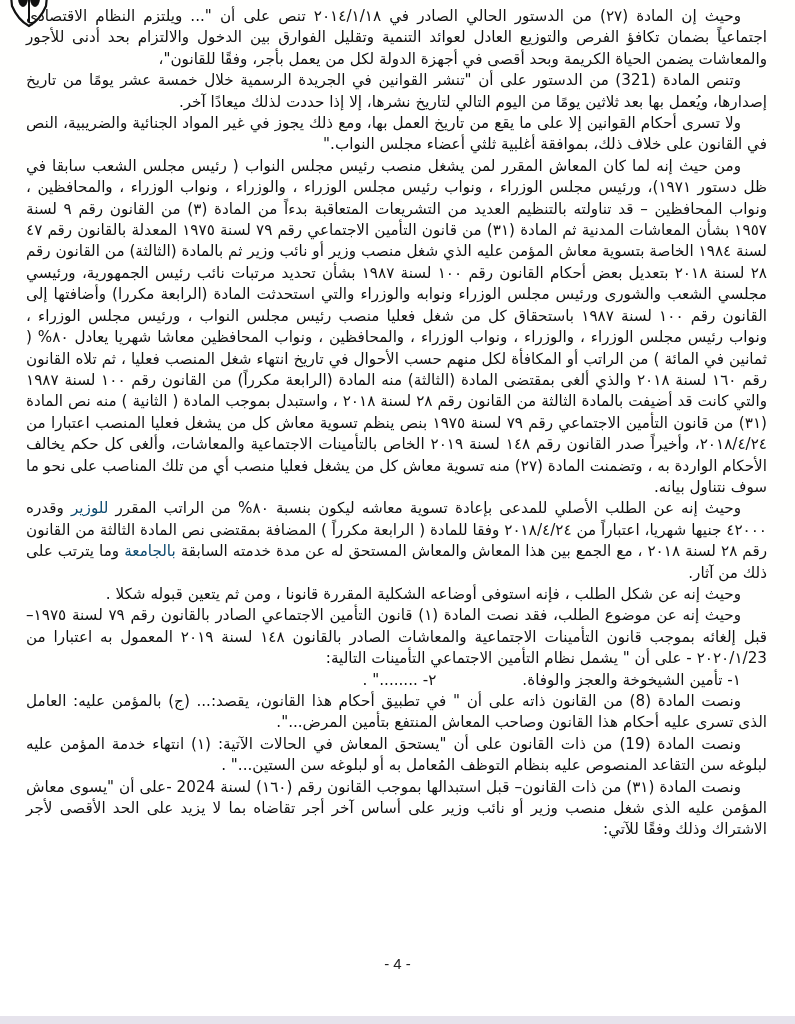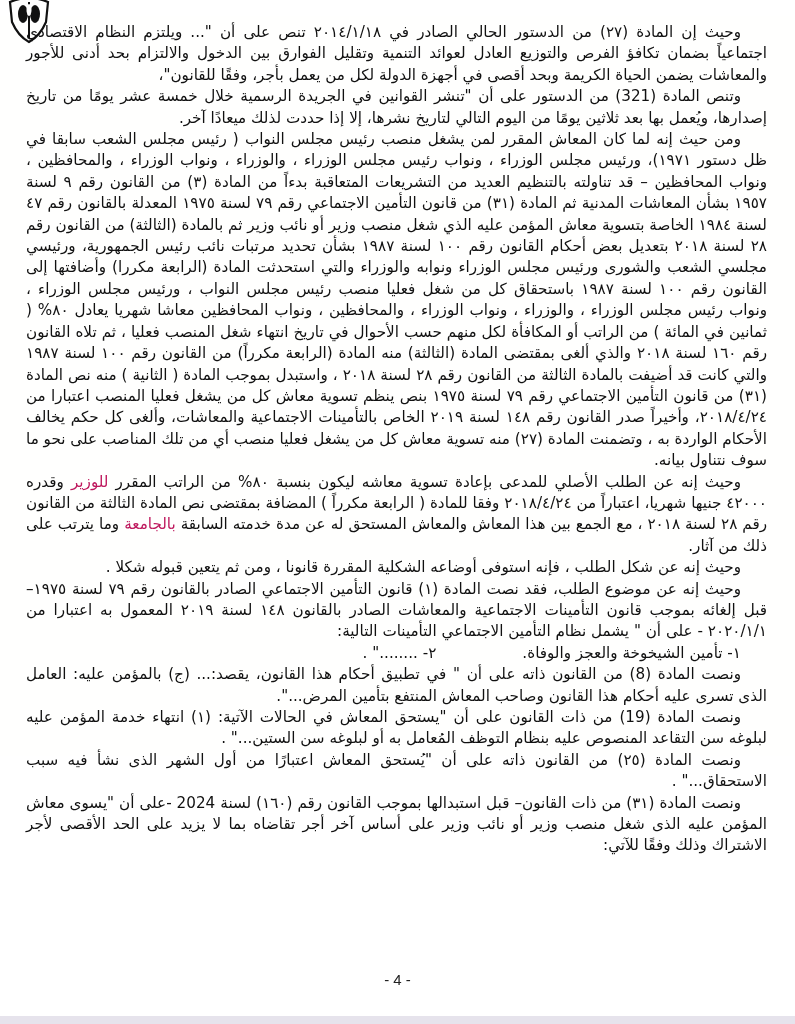--- a/index.html
+++ b/index.html
@@ -4,33 +4,33 @@
   <style>
     html, body { margin: 0; padding: 0; }
     body {
       width: 795px; height: 1024px; overflow: hidden;
       background: #ffffff;
       font-family: "DejaVu Sans", "Liberation Sans", sans-serif;
       color: #111;
       position: relative;
     }
     .page {
-      position: absolute; left: 0; top: 16px; width: 795px; height: 740px;
+      position: absolute; left: 0; top: 0; width: 795px; height: 740px;
       background: #fffffe;
     }
     .logo {
       position: absolute; left: 6px; top: -18px; width: 46px; height: 46px;
     }
     .content {
       position: absolute; left: 26px; right: 28px; top: 6px;
       direction: rtl; text-align: justify;
       font-size: 15.2px; line-height: 21.4px;
     }
     .content p { margin: 0; text-indent: 26px; }
-    .red { color: #be185d; }
+    .red { color: #0c4a6e; }
     .list-line { display: flex; gap: 60px; text-indent: 0; }
     .page-number {
       position: absolute; left: 0; right: 0; top: 955px;
       text-align: center; font-size: 15px; color: #222;
       font-family: "Liberation Sans", sans-serif;
     }
     .bottom-bar {
       position: absolute; left: 0; right: 0; bottom: 0; height: 8px;
       background: #e6e3ec;
     }
@@ -43,29 +43,29 @@
     <path d="M4 4 Q23 -4 42 4 L40 24 Q34 38 23 44 Q12 38 6 24 Z" fill="none" stroke="#111" stroke-width="2.2"></path>
     <path d="M23 4 L23 40" stroke="#111" stroke-width="2"></path>
     <ellipse cx="17" cy="16" rx="5" ry="9" fill="#111"></ellipse>
     <ellipse cx="29" cy="16" rx="5" ry="9" fill="#111"></ellipse>
     <ellipse cx="23" cy="12" rx="2.5" ry="6" fill="#fff"></ellipse>
   </svg>
 
   <div class="content">
     <p>وحيث إن المادة (٢٧) من الدستور الحالي الصادر في ٢٠١٤/١/١٨ تنص على أن "... ويلتزم النظام الاقتصادي اجتماعياً بضمان تكافؤ الفرص والتوزيع العادل لعوائد التنمية وتقليل الفوارق بين الدخول والالتزام بحد أدنى للأجور والمعاشات يضمن الحياة الكريمة وبحد أقصى في أجهزة الدولة لكل من يعمل بأجر، وفقًا للقانون"،</p>
     <p>وتنص المادة (321) من الدستور على أن "تنشر القوانين في الجريدة الرسمية خلال خمسة عشر يومًا من تاريخ إصدارها، ويُعمل بها بعد ثلاثين يومًا من اليوم التالي لتاريخ نشرها، إلا إذا حددت لذلك ميعادًا آخر.</p>
+    <p>ولا تسرى أحكام القوانين إلا على ما يقع من تاريخ العمل بها، ومع ذلك يجوز في غير المواد الجنائية والضريبية، النص في القانون على خلاف ذلك، بموافقة أغلبية ثلثي أعضاء مجلس النواب."</p>
     <p>ومن حيث إنه لما كان المعاش المقرر لمن يشغل منصب رئيس مجلس النواب ( رئيس مجلس الشعب سابقا في ظل دستور ١٩٧١)، ورئيس مجلس الوزراء ، ونواب رئيس مجلس الوزراء ، والوزراء ، ونواب الوزراء ، والمحافظين ، ونواب المحافظين – قد تناولته بالتنظيم العديد من التشريعات المتعاقبة بدءاً من المادة (٣) من القانون رقم ٩ لسنة ١٩٥٧ بشأن المعاشات المدنية ثم المادة (٣١) من قانون التأمين الاجتماعي رقم ٧٩ لسنة ١٩٧٥ المعدلة بالقانون رقم ٤٧ لسنة ١٩٨٤ الخاصة بتسوية معاش المؤمن عليه الذي شغل منصب وزير أو نائب وزير ثم بالمادة (الثالثة) من القانون رقم ٢٨ لسنة ٢٠١٨ بتعديل بعض أحكام القانون رقم ١٠٠ لسنة ١٩٨٧ بشأن تحديد مرتبات نائب رئيس الجمهورية، ورئيسي مجلسي الشعب والشورى ورئيس مجلس الوزراء ونوابه والوزراء والتي استحدثت المادة (الرابعة مكررا) وأضافتها إلى القانون رقم ١٠٠ لسنة ١٩٨٧ باستحقاق كل من شغل فعليا منصب رئيس مجلس النواب ، ورئيس مجلس الوزراء ، ونواب رئيس مجلس الوزراء ، والوزراء ، ونواب الوزراء ، والمحافظين ، ونواب المحافظين معاشا شهريا يعادل ٨٠% ( ثمانين في المائة ) من الراتب أو المكافأة لكل منهم حسب الأحوال في تاريخ انتهاء شغل المنصب فعليا ، ثم تلاه القانون رقم ١٦٠ لسنة ٢٠١٨ والذي ألغى بمقتضى المادة (الثالثة) منه المادة (الرابعة مكرراً) من القانون رقم ١٠٠ لسنة ١٩٨٧ والتي كانت قد أضيفت بالمادة الثالثة من القانون رقم ٢٨ لسنة ٢٠١٨ ، واستبدل بموجب المادة ( الثانية ) منه نص المادة (٣١) من قانون التأمين الاجتماعي رقم ٧٩ لسنة ١٩٧٥ بنص ينظم تسوية معاش كل من يشغل فعليا المنصب اعتبارا من ٢٠١٨/٤/٢٤، وأخيراً صدر القانون رقم ١٤٨ لسنة ٢٠١٩ الخاص بالتأمينات الاجتماعية والمعاشات، وألغى كل حكم يخالف الأحكام الواردة به ، وتضمنت المادة (٢٧) منه تسوية معاش كل من يشغل فعليا منصب أي من تلك المناصب على نحو ما سوف نتناول بيانه.</p>
     <p><span>وحيث إنه عن الطلب الأصلي للمدعى بإعادة تسوية معاشه ليكون بنسبة ٨٠% من الراتب المقرر </span><span class="red">للوزير</span><span> وقدره ٤٢٠٠٠ جنيها شهريا، اعتباراً من ٢٠١٨/٤/٢٤ وفقا للمادة ( الرابعة مكرراً ) المضافة بمقتضى نص المادة الثالثة من القانون رقم ٢٨ لسنة ٢٠١٨ ، مع الجمع بين هذا المعاش والمعاش المستحق له عن مدة خدمته السابقة </span><span class="red">بالجامعة</span><span> وما يترتب على ذلك من آثار.</span></p>
     <p>وحيث إنه عن شكل الطلب ، فإنه استوفى أوضاعه الشكلية المقررة قانونا ، ومن ثم يتعين قبوله شكلا .</p>
-    <p>وحيث إنه عن موضوع الطلب، فقد نصت المادة (١) قانون التأمين الاجتماعي الصادر بالقانون رقم ٧٩ لسنة ١٩٧٥– قبل إلغائه بموجب قانون التأمينات الاجتماعية والمعاشات الصادر بالقانون ١٤٨ لسنة ٢٠١٩ المعمول به اعتبارا من ٢٠٢٠/١/١ - على أن " يشمل نظام التأمين الاجتماعي التأمينات التالية:</p>
+    <p>وحيث إنه عن موضوع الطلب، فقد نصت المادة (١) قانون التأمين الاجتماعي الصادر بالقانون رقم ٧٩ لسنة ١٩٧٥– قبل إلغائه بموجب قانون التأمينات الاجتماعية والمعاشات الصادر بالقانون ١٤٨ لسنة ٢٠١٩ المعمول به اعتبارا من ٢٠٢٠/١/23 - على أن " يشمل نظام التأمين الاجتماعي التأمينات التالية:</p>
     <p class="list-line">
       <span>١- تأمين الشيخوخة والعجز والوفاة.</span>
       <span>٢- ........" .</span>
     </p>
     <p>ونصت المادة (8) من القانون ذاته على أن " في تطبيق أحكام هذا القانون، يقصد:... (ج) بالمؤمن عليه: العامل الذى تسرى عليه أحكام هذا القانون وصاحب المعاش المنتفع بتأمين المرض...".</p>
     <p>ونصت المادة (19) من ذات القانون على أن "يستحق المعاش في الحالات الآتية: (١) انتهاء خدمة المؤمن عليه لبلوغه سن التقاعد المنصوص عليه بنظام التوظف المُعامل به أو لبلوغه سن الستين..." .</p>
-    <p>ونصت المادة (٢٥) من القانون ذاته على أن "يُستحق المعاش اعتبارًا من أول الشهر الذى نشأ فيه سبب الاستحقاق..." .</p>
     <p>ونصت المادة (٣١) من ذات القانون– قبل استبدالها بموجب القانون رقم (١٦٠) لسنة 2024 -على أن "يسوى معاش المؤمن عليه الذى شغل منصب وزير أو نائب وزير على أساس آخر أجر تقاضاه بما لا يزيد على الحد الأقصى لأجر الاشتراك وذلك وفقًا للآتي:</p>
   </div>
 
   <div class="page-number">- 4 -</div>
 </div>
 <div class="bottom-bar"></div>
 
 </body></html>

